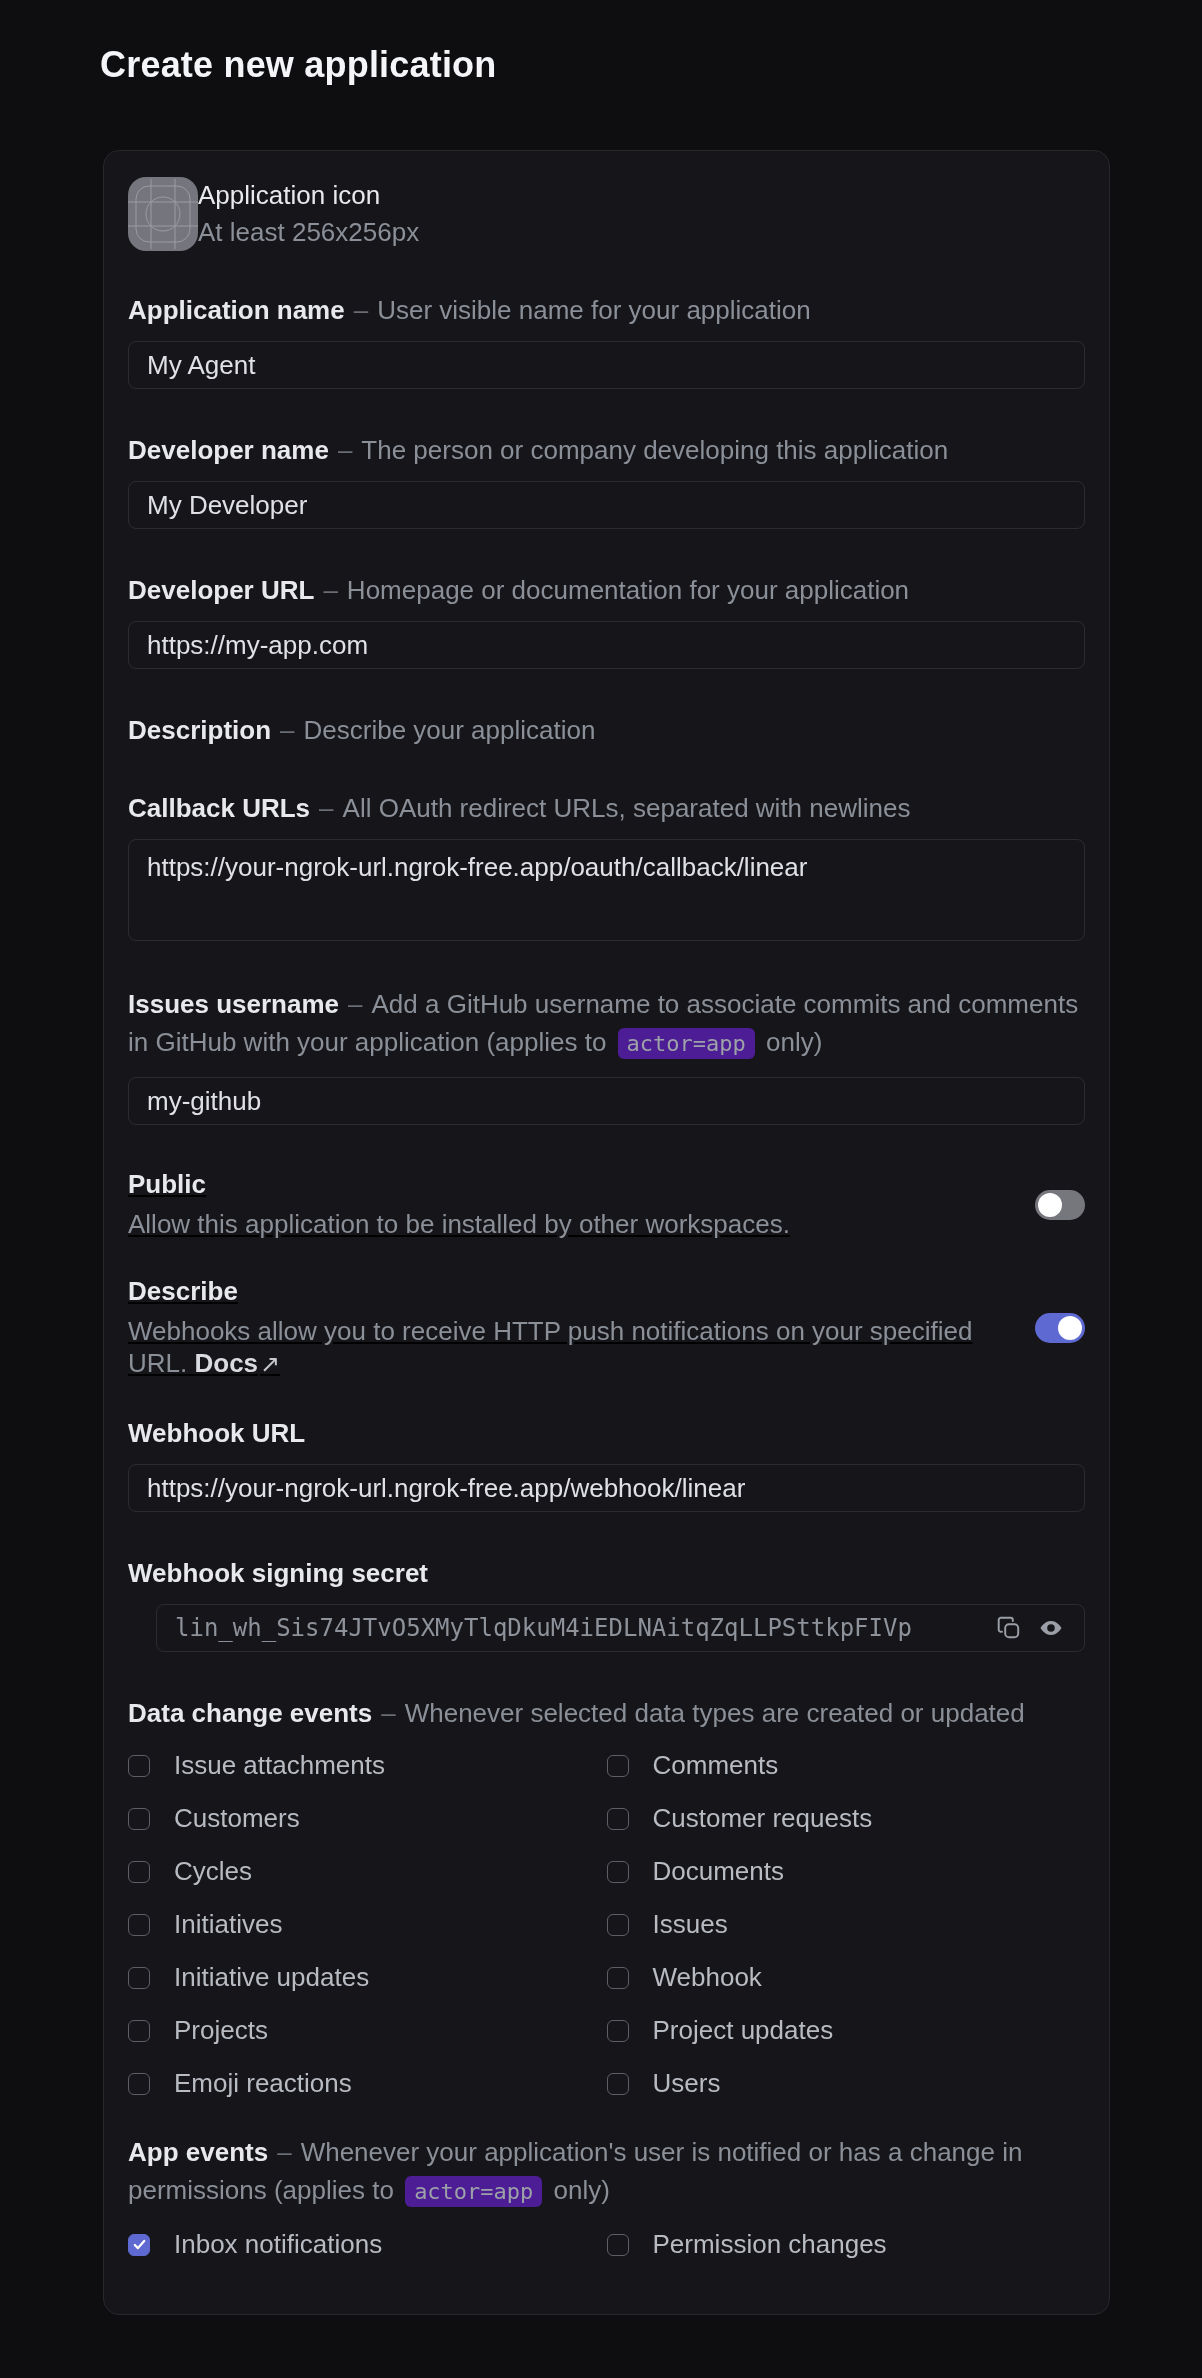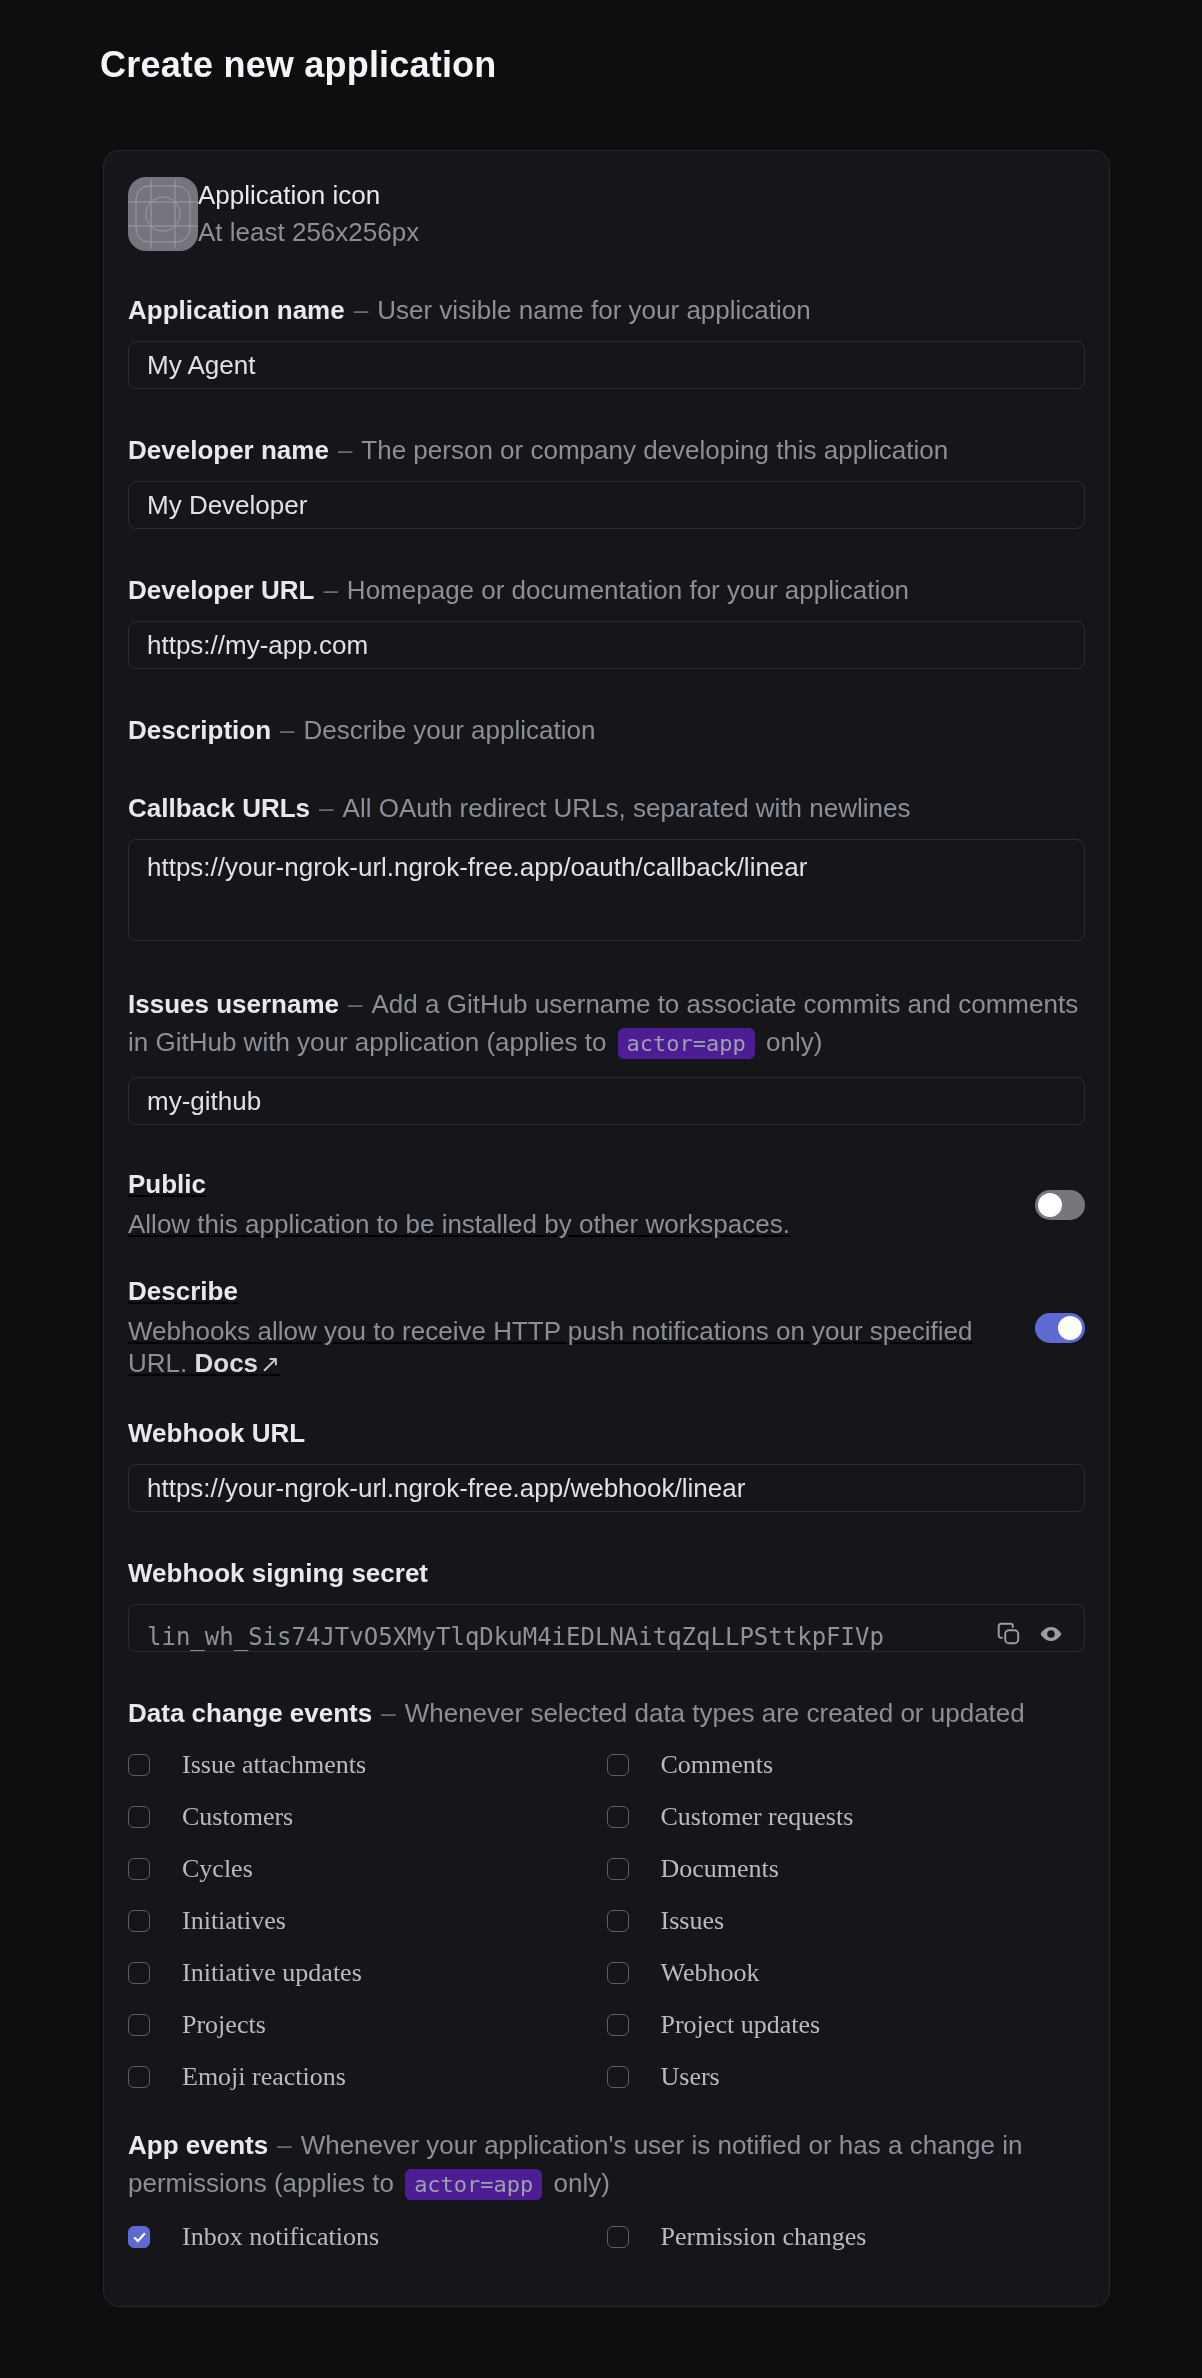--- a/index.html
+++ b/index.html
@@ -39,30 +39,30 @@
   .toggle-desc{color:var(--muted);font-size:26px;line-height:32px;}
   .docs-link{color:#d9dbe0;font-weight:600;text-decoration:none;cursor:pointer;}
   .docs-link .arrow{font-weight:400;font-size:24px;color:#c4c7cd;margin-left:2px;}
   .toggle{width:50px;height:30px;border-radius:15px;background:var(--toggle-off);position:relative;
           flex:0 0 auto;cursor:pointer;}
   .toggle .knob{width:24px;height:24px;border-radius:50%;background:#fff;position:absolute;top:3px;left:3px;
                 transition:left .1s;}
   .toggle.on{background:var(--accent);}
   .toggle.on .knob{left:23px;}
   
-  .secret-field{display:flex;align-items:flex-end;height:48px;border:1px solid var(--input-border);
-                border-radius:8px;padding:0 16px 0 18px;}
+  .secret-field{display:flex;align-items:center;height:48px;border:1px solid var(--input-border);
+                border-radius:8px;padding:0 16px 0 18px;margin-left:28px;}
   .secret-text{flex:1;font-family:"DejaVu Sans Mono",monospace;font-size:24px;color:var(--mono-text);
                white-space:nowrap;overflow:hidden;}
   .icon-btn{width:34px;height:34px;display:flex;align-items:center;justify-content:center;color:#9b9ea6;
             cursor:pointer;margin-left:8px;flex:0 0 auto;}
   .icon-btn svg{width:26px;height:26px;}
   
   .checkbox-grid{display:grid;grid-template-columns:1fr 1fr;row-gap:22px;margin-bottom:34px;}
-  .checkbox-item{display:flex;align-items:center;gap:32px;cursor:pointer;font-family:Liberation Serif, serif;}
+  .checkbox-item{display:flex;align-items:center;gap:24px;cursor:pointer;}
   .checkbox{width:22px;height:22px;border:1.5px solid #5d5f67;border-radius:6px;flex:0 0 auto;
             display:flex;align-items:center;justify-content:center;background:transparent;}
   .checkbox svg{width:15px;height:15px;display:none;}
   .checkbox.checked{background:var(--accent);border-color:var(--accent);}
   .checkbox.checked svg{display:block;}
   .checkbox-label{color:var(--check-label);font-size:26px;}
 </style>
 </head>
 <body>
 

